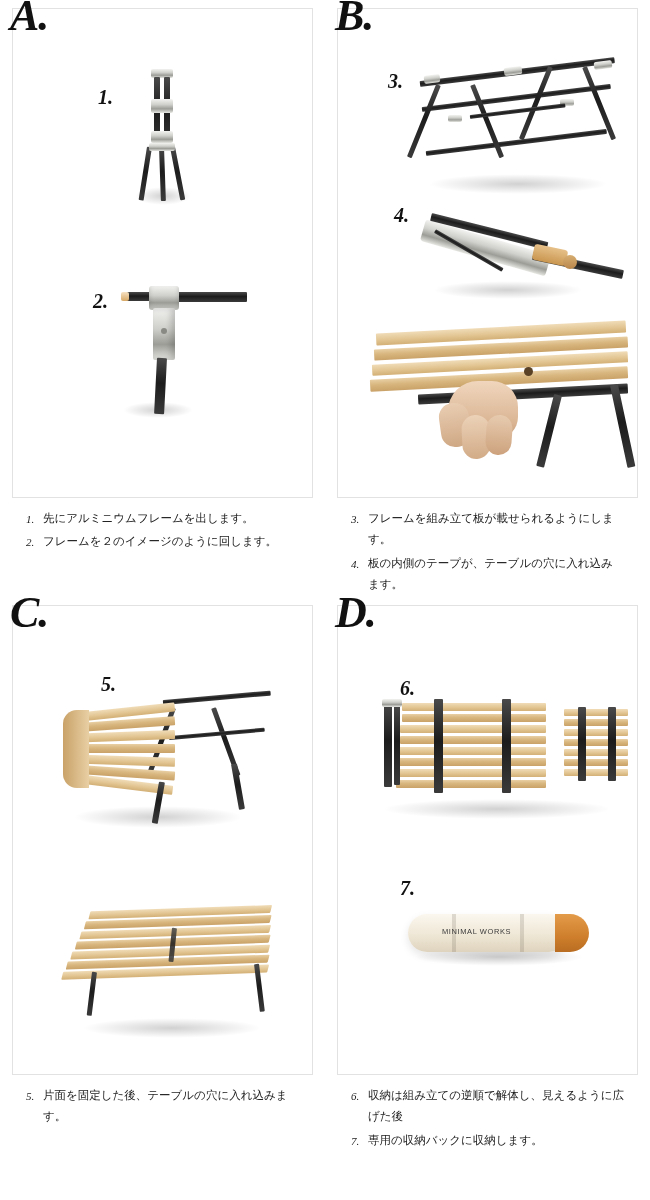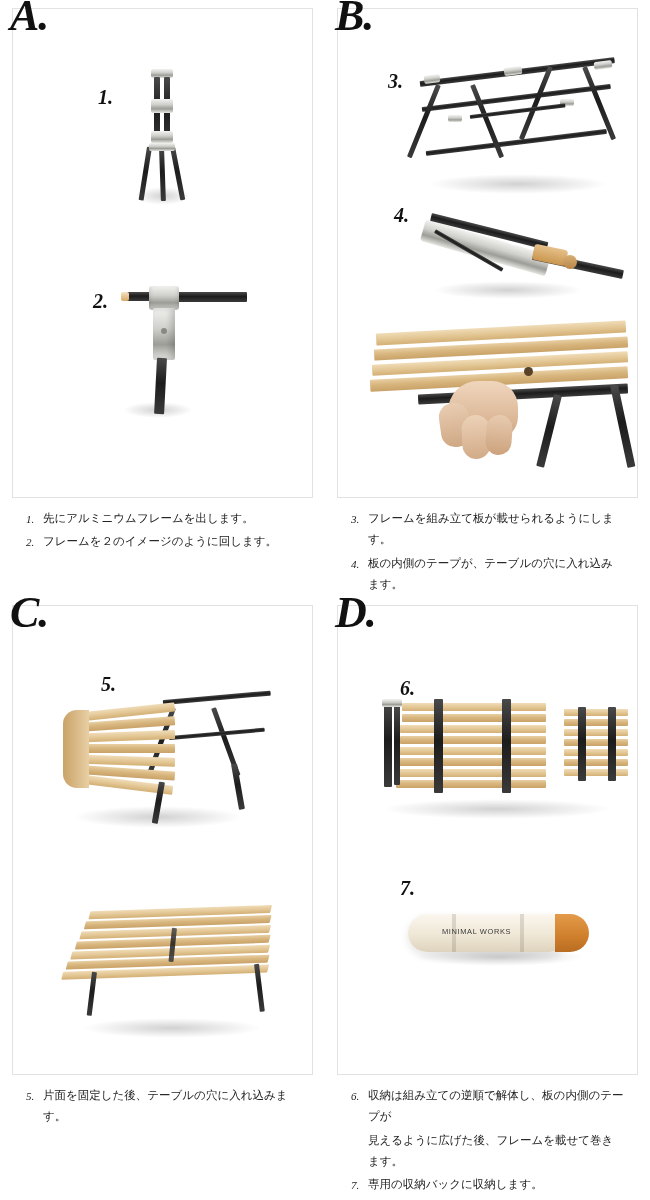--- a/index.html
+++ b/index.html
@@ -434,25 +434,21 @@
               <div class="bag-cap"></div>
               <div class="bag-label">MINIMAL WORKS</div>
             </div>
           </div>
 
         </div>
       </div>
       <div class="captions">
         <div class="caption-line">
           <span class="caption-idx">6.</span>
-          <span class="caption-text">収納は組み立ての逆順で解体し、板の内側のテープが</span>
-        </div>
-        <div class="caption-line">
-          <span class="caption-idx"></span>
-          <span class="caption-text">見えるように広げた後、フレームを載せて巻きます。</span>
+          <span class="caption-text">収納は組み立ての逆順で解体し、見えるように広げた後</span>
         </div>
         <div class="caption-line">
           <span class="caption-idx">7.</span>
           <span class="caption-text">専用の収納バックに収納します。</span>
         </div>
       </div>
     </div>
 
   </div>
 </div>

